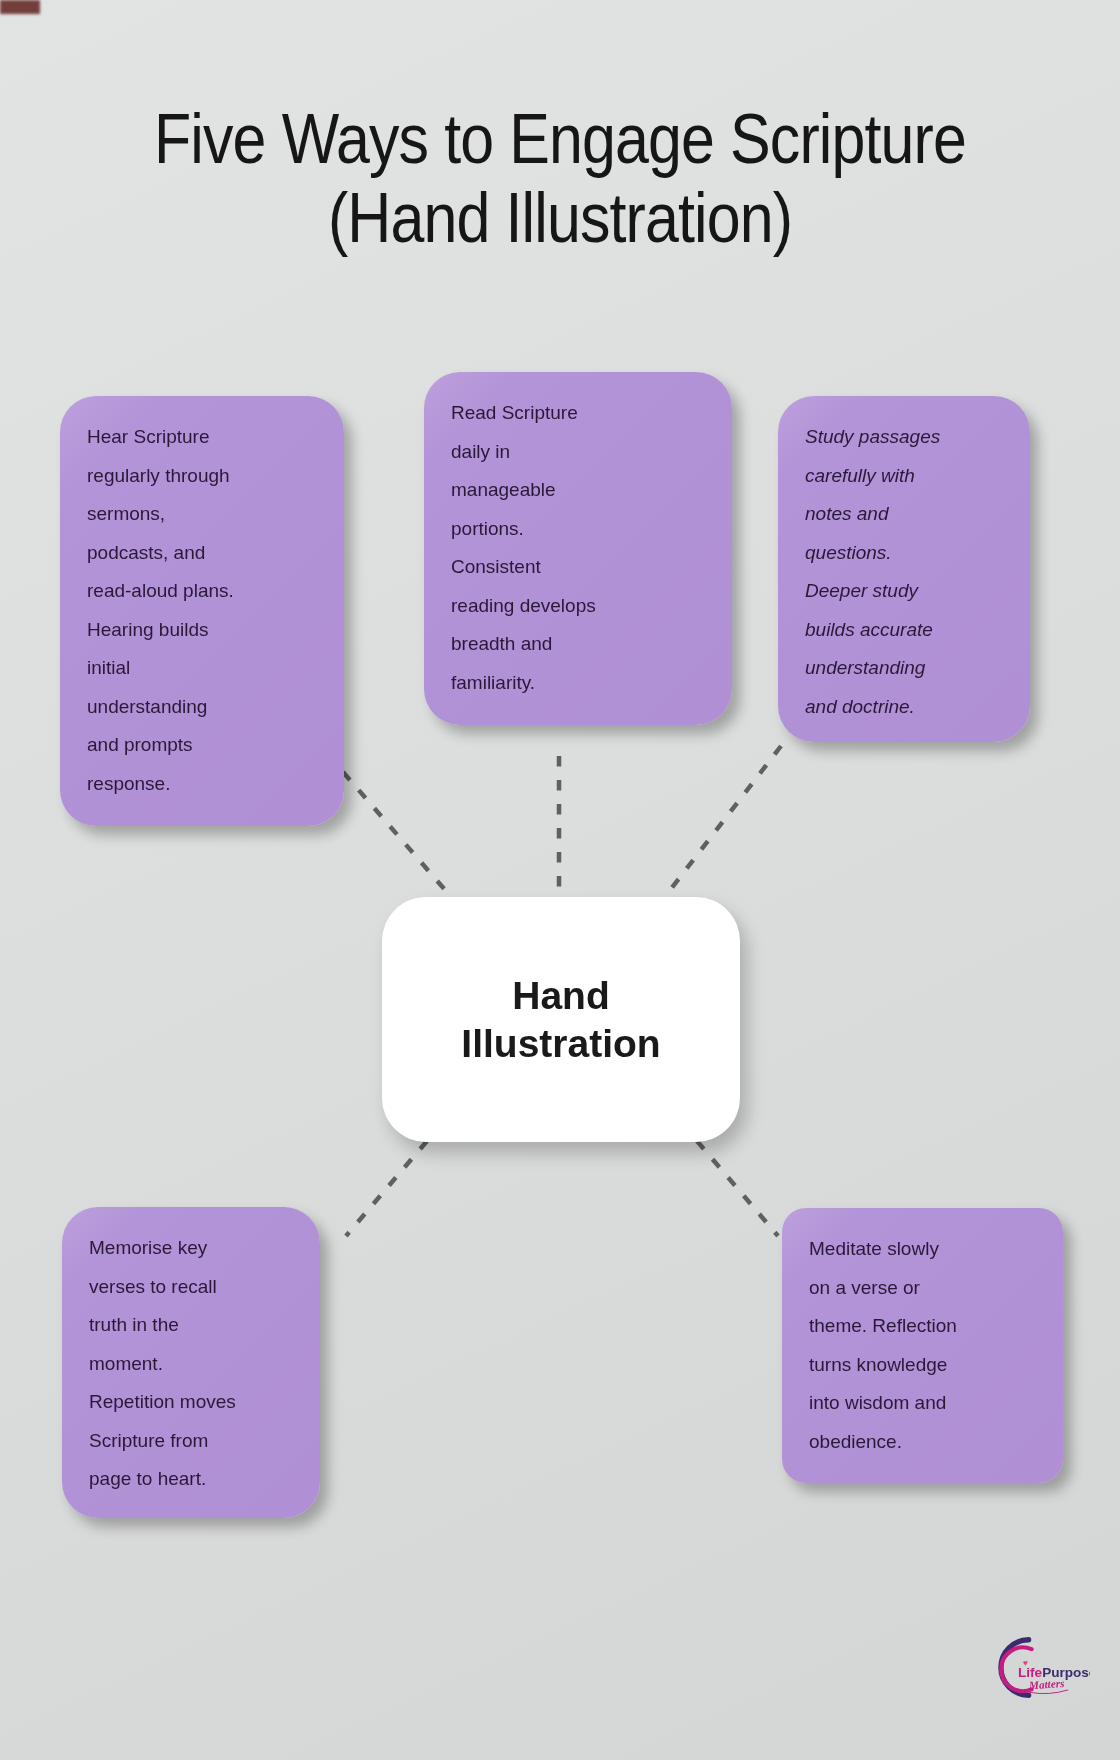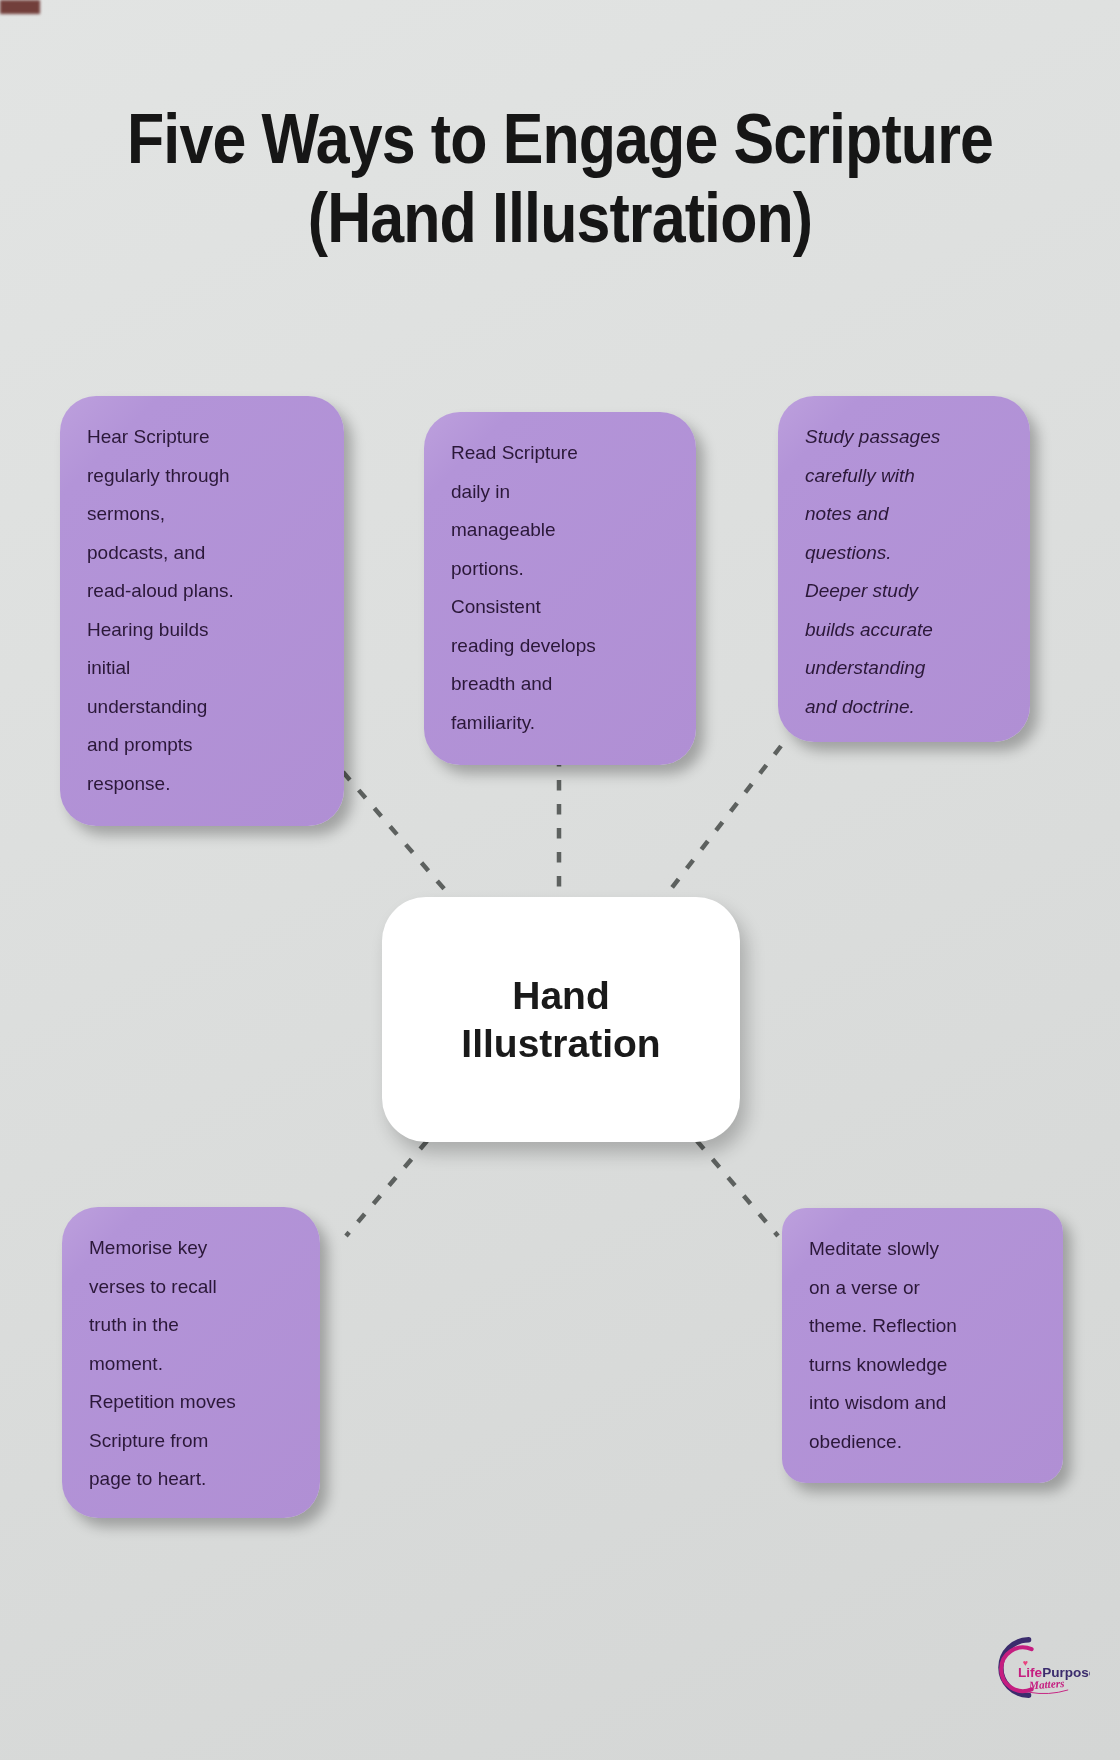--- a/index.html
+++ b/index.html
@@ -28,21 +28,21 @@
     filter: blur(1.5px);
   }
 
   .title {
     position: absolute;
     top: 100px;
     left: 0;
     width: 100%;
     text-align: center;
     color: #161616;
-    font-weight: bold;
+    font-weight: normal;
   }
   .title-line {
     font-size: 70px;
     line-height: 79px;
     letter-spacing: -1px;
     transform: scaleX(0.87);
     transform-origin: 50% 50%;
     white-space: nowrap;
   }
 
@@ -68,21 +68,21 @@
     border-radius: 36px;
     color: #2b1839;
     font-size: 19px;
     line-height: 38.5px;
     padding: 22px 18px 20px 27px;
     box-shadow: 8px 9px 13px rgba(0,0,0,0.27);
   }
   .node-text { white-space: pre-line; }
 
   .node-hear     { left: 60px;  top: 396px; width: 284px; height: 430px; }
-  .node-read     { left: 424px; top: 412px; width: 272px; height: 353px; }
+  .node-read     { left: 424px; top: 372px; width: 308px; height: 353px; }
   .node-study    { left: 778px; top: 396px; width: 252px; height: 346px; font-style: italic; }
   .node-memorise { left: 62px;  top: 1207px; width: 258px; height: 311px; }
   .node-meditate { left: 782px; top: 1208px; width: 281px; height: 275px; border-radius: 24px; }
 
   .center-node {
     position: absolute;
     z-index: 1;
     box-sizing: border-box;
     left: 382px;
     top: 897px;

